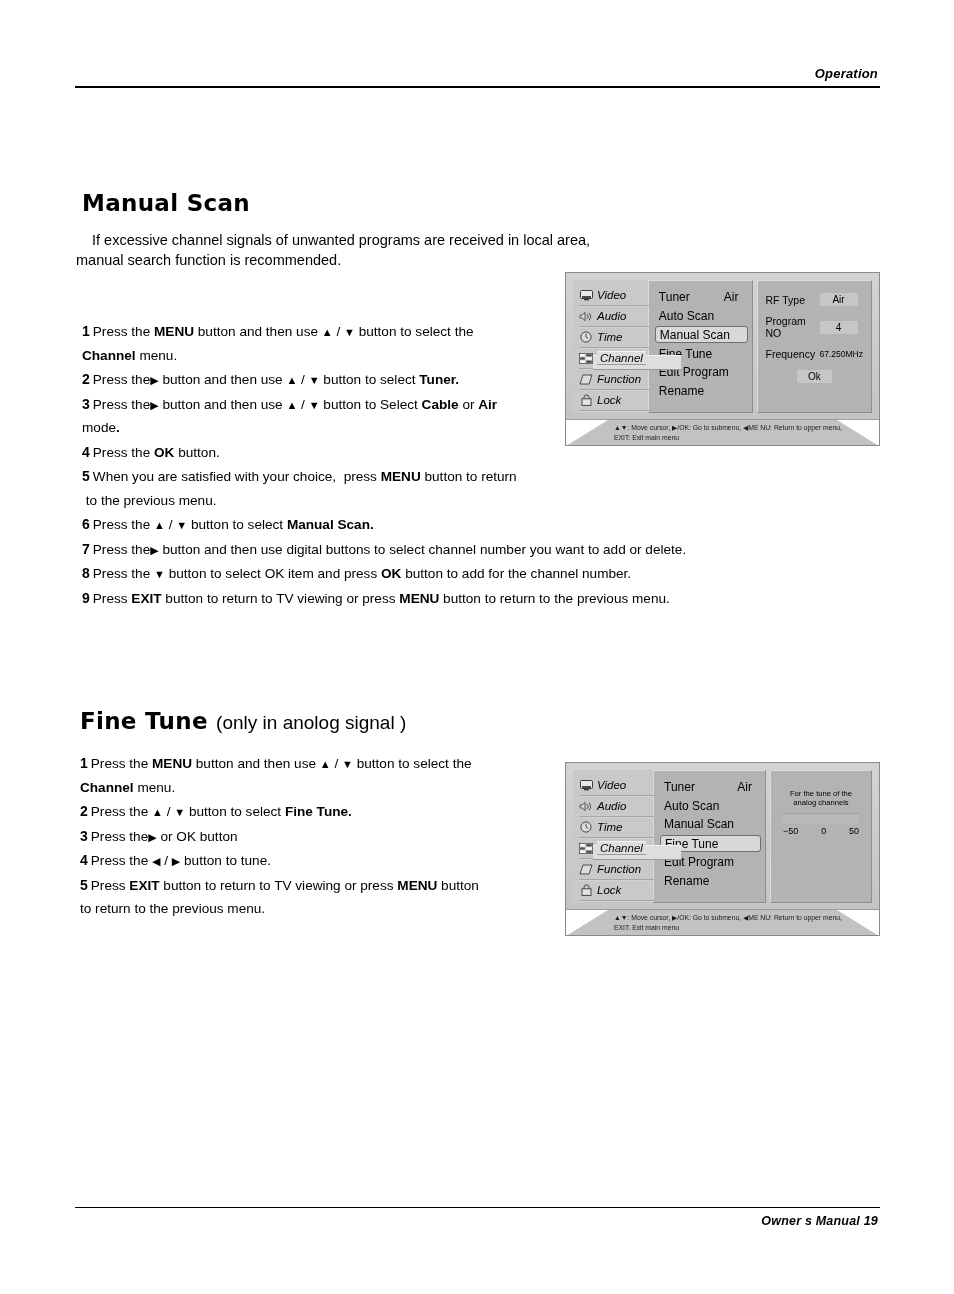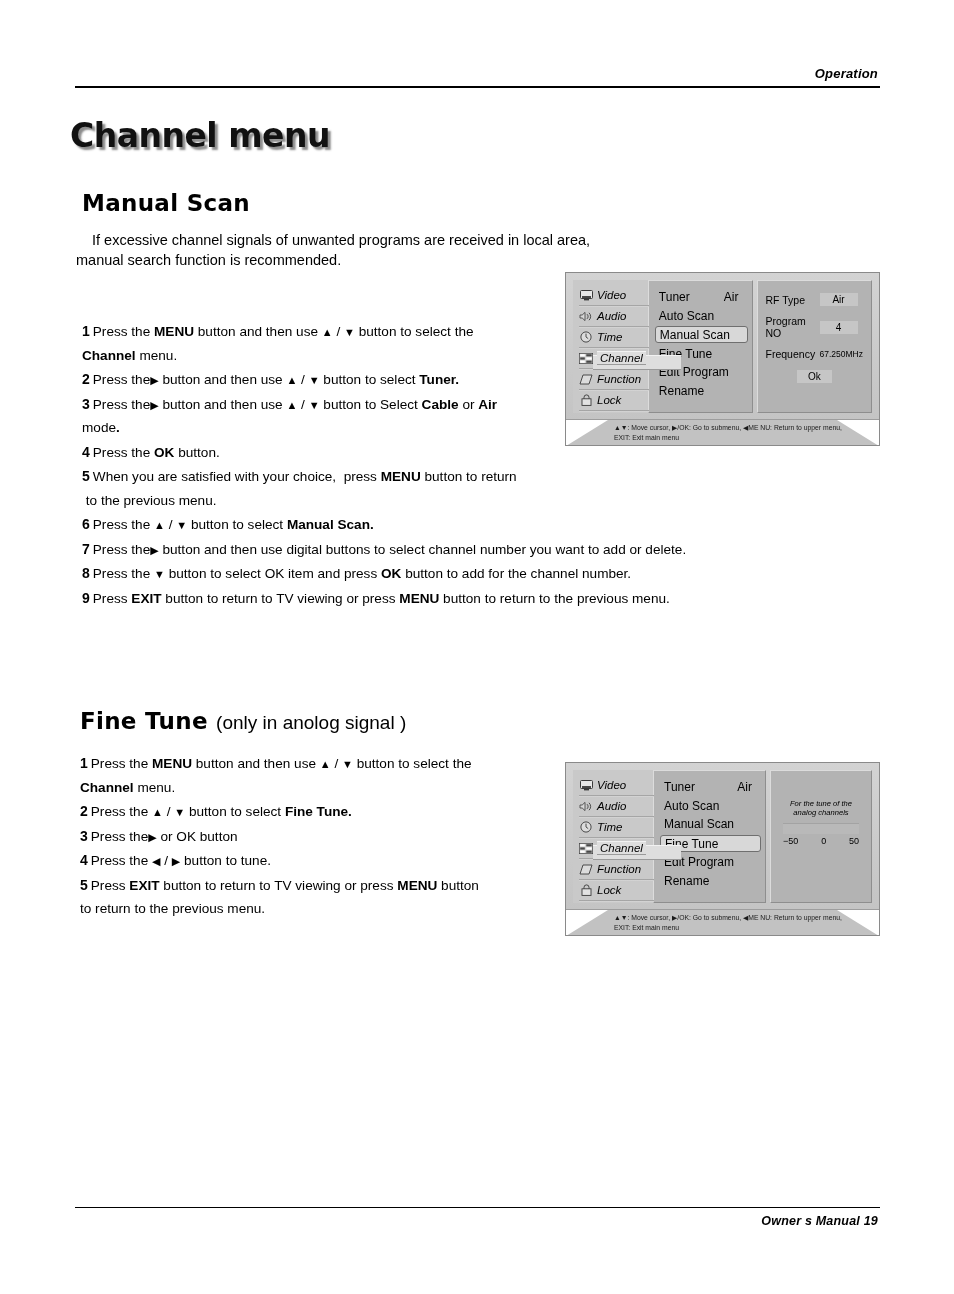--- a/index.html
+++ b/index.html
@@ -173,21 +173,21 @@
   .rrow .rbox {
     background:#c6c6c6; min-width:38px; text-align:center;
     font-size:10px; padding:1px 5px;
   }
   .rrow .rplain { font-size:8.5px; }
   .ok-wrap { display:flex; justify-content:center; margin-top:10px; }
   .ok-box {
     background:#c6c6c6; font-size:10px; padding:1px 11px;
   }
 
-  .tune-caption { font-size:7.6px; text-align:center; margin-top:16px;font-style:italic; }
+  .tune-caption { font-size:7.6px; text-align:center; margin-top:6px; }
   .tune-bar {
     height:11px; background:#b9b9b9;
     border-top:1px solid #a3a3a3;
     margin:6px 4px 2px 4px;
   }
   .tune-scale {
     display:flex; justify-content:space-between;
     font-size:9px; padding:0 4px;
   }
 
@@ -223,21 +223,20 @@
 </head>
 <body>
 
 <div class="page">
 
   <div class="header">
     <div class="header-title">Operation</div>
     <div class="header-rule"></div>
   </div>
 
-  <div class="page-title">Channel menu</div>
 
   <div class="sec-heading" id="heading-manual-scan">Manual Scan</div>
 
   <div class="intro">
     <div class="ind">If excessive channel signals of unwanted programs are received in local area,</div>
     <div>manual search function is recommended.</div>
   </div>
 
   <div class="steps" id="steps-manual">
       <div class="step"><span class="num">1</span><span>Press the <b>MENU</b> button and then use <span class="tri">▲</span> / <span class="tri">▼</span> button to select the<br><b>Channel</b> menu.</span></div>

